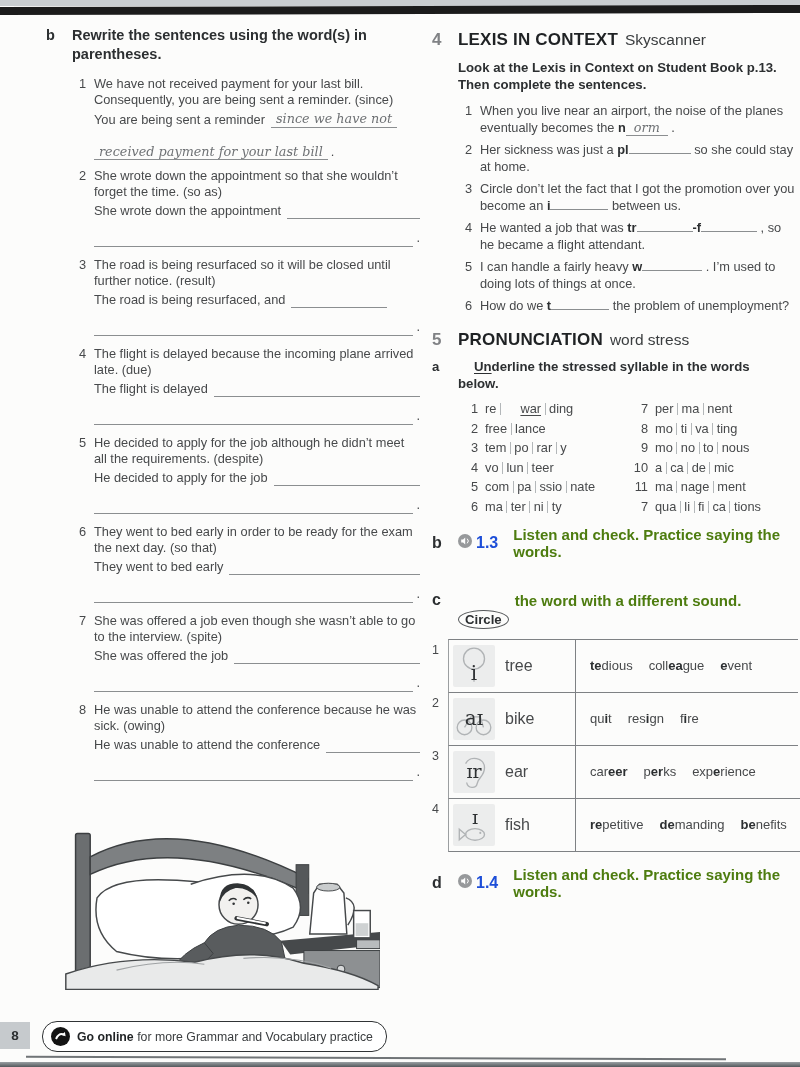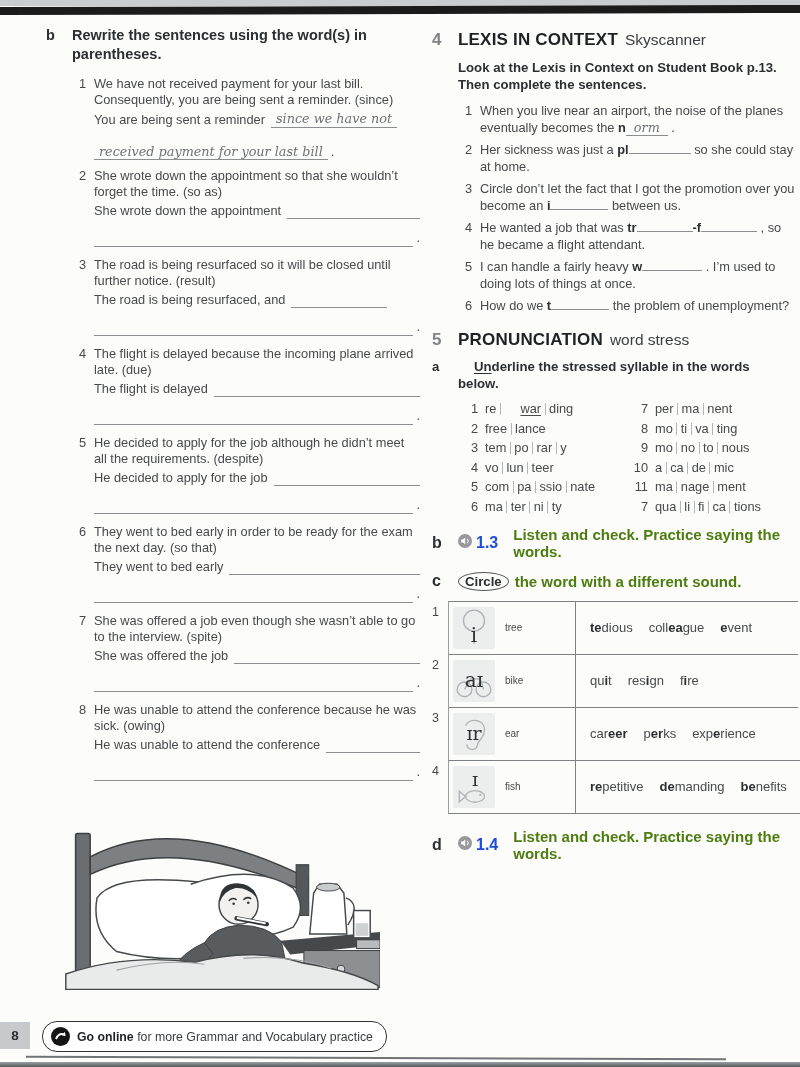--- a/index.html
+++ b/index.html
@@ -55,30 +55,30 @@
   .sep{display:inline-block;width:1px;height:12px;background:#b3b7b9;margin:0 3.5px;transform:translateY(2px);}
   .syl.ul{text-decoration:underline;}
   .audioline{display:flex;align-items:center;margin:10px 0;}
   .audioline .blet{flex:0 0 26px;}
   .aud-icon{margin-right:4px;flex:0 0 auto;}
   .track{color:#1d4ed8;font-size:16px;font-weight:bold;margin-right:15px;}
   .audtxt{font-weight:bold;font-size:15px;color:#4d7c0f;}
   .cline{display:flex;align-items:center;margin:12px 0 10px;}
   .cline .blet{flex:0 0 26px;}
   .circled{font-weight:bold;font-size:13.2px;color:#2c2f31;border:1.4px solid #55585a;
-           border-radius:50%;padding:1px 6px;margin-right:6px;}
+           border-radius:50%;padding:1px 6px;margin-right:6px;margin-top:38px;}
   
   .stable{margin-top:4px;}
   .trow{display:flex;}
   .tnum{flex:0 0 16px;font-size:12.5px;padding-top:4px;}
   .tcells{flex:1;display:flex;border-top:1px solid #7e8184;border-left:1px solid #9b9ea0;}
   .trow:last-child .tcells{border-bottom:1px solid #7e8184;}
   .c1{flex:0 0 118px;display:flex;align-items:center;border-right:1px solid #7e8184;padding:5px 4px;}
   .iconbox{width:42px;height:42px;background:#eceded;border-radius:2px;margin-right:10px;flex:0 0 42px;}
-  .word{font-size:10px;}
+  .word{font-size:16px;}
   .c2{flex:1;display:flex;align-items:center;padding-left:14px;font-size:13px;}
   .opt{margin-right:16px;white-space:nowrap;}
 
   
   .pagenum{position:absolute;left:0;top:1022px;width:30px;height:27px;background:#c6cacd;
            display:flex;align-items:center;justify-content:center;font-weight:bold;
            font-size:13.5px;color:#2c2f31;}
   .gobtn{position:absolute;left:42px;top:1021px;height:29px;border:1.6px solid #303335;
          border-radius:15px;display:flex;align-items:center;padding:0 13px 0 8px;gap:7px;
          background:#fff;font-size:12.3px;color:#3a3d3f;}

